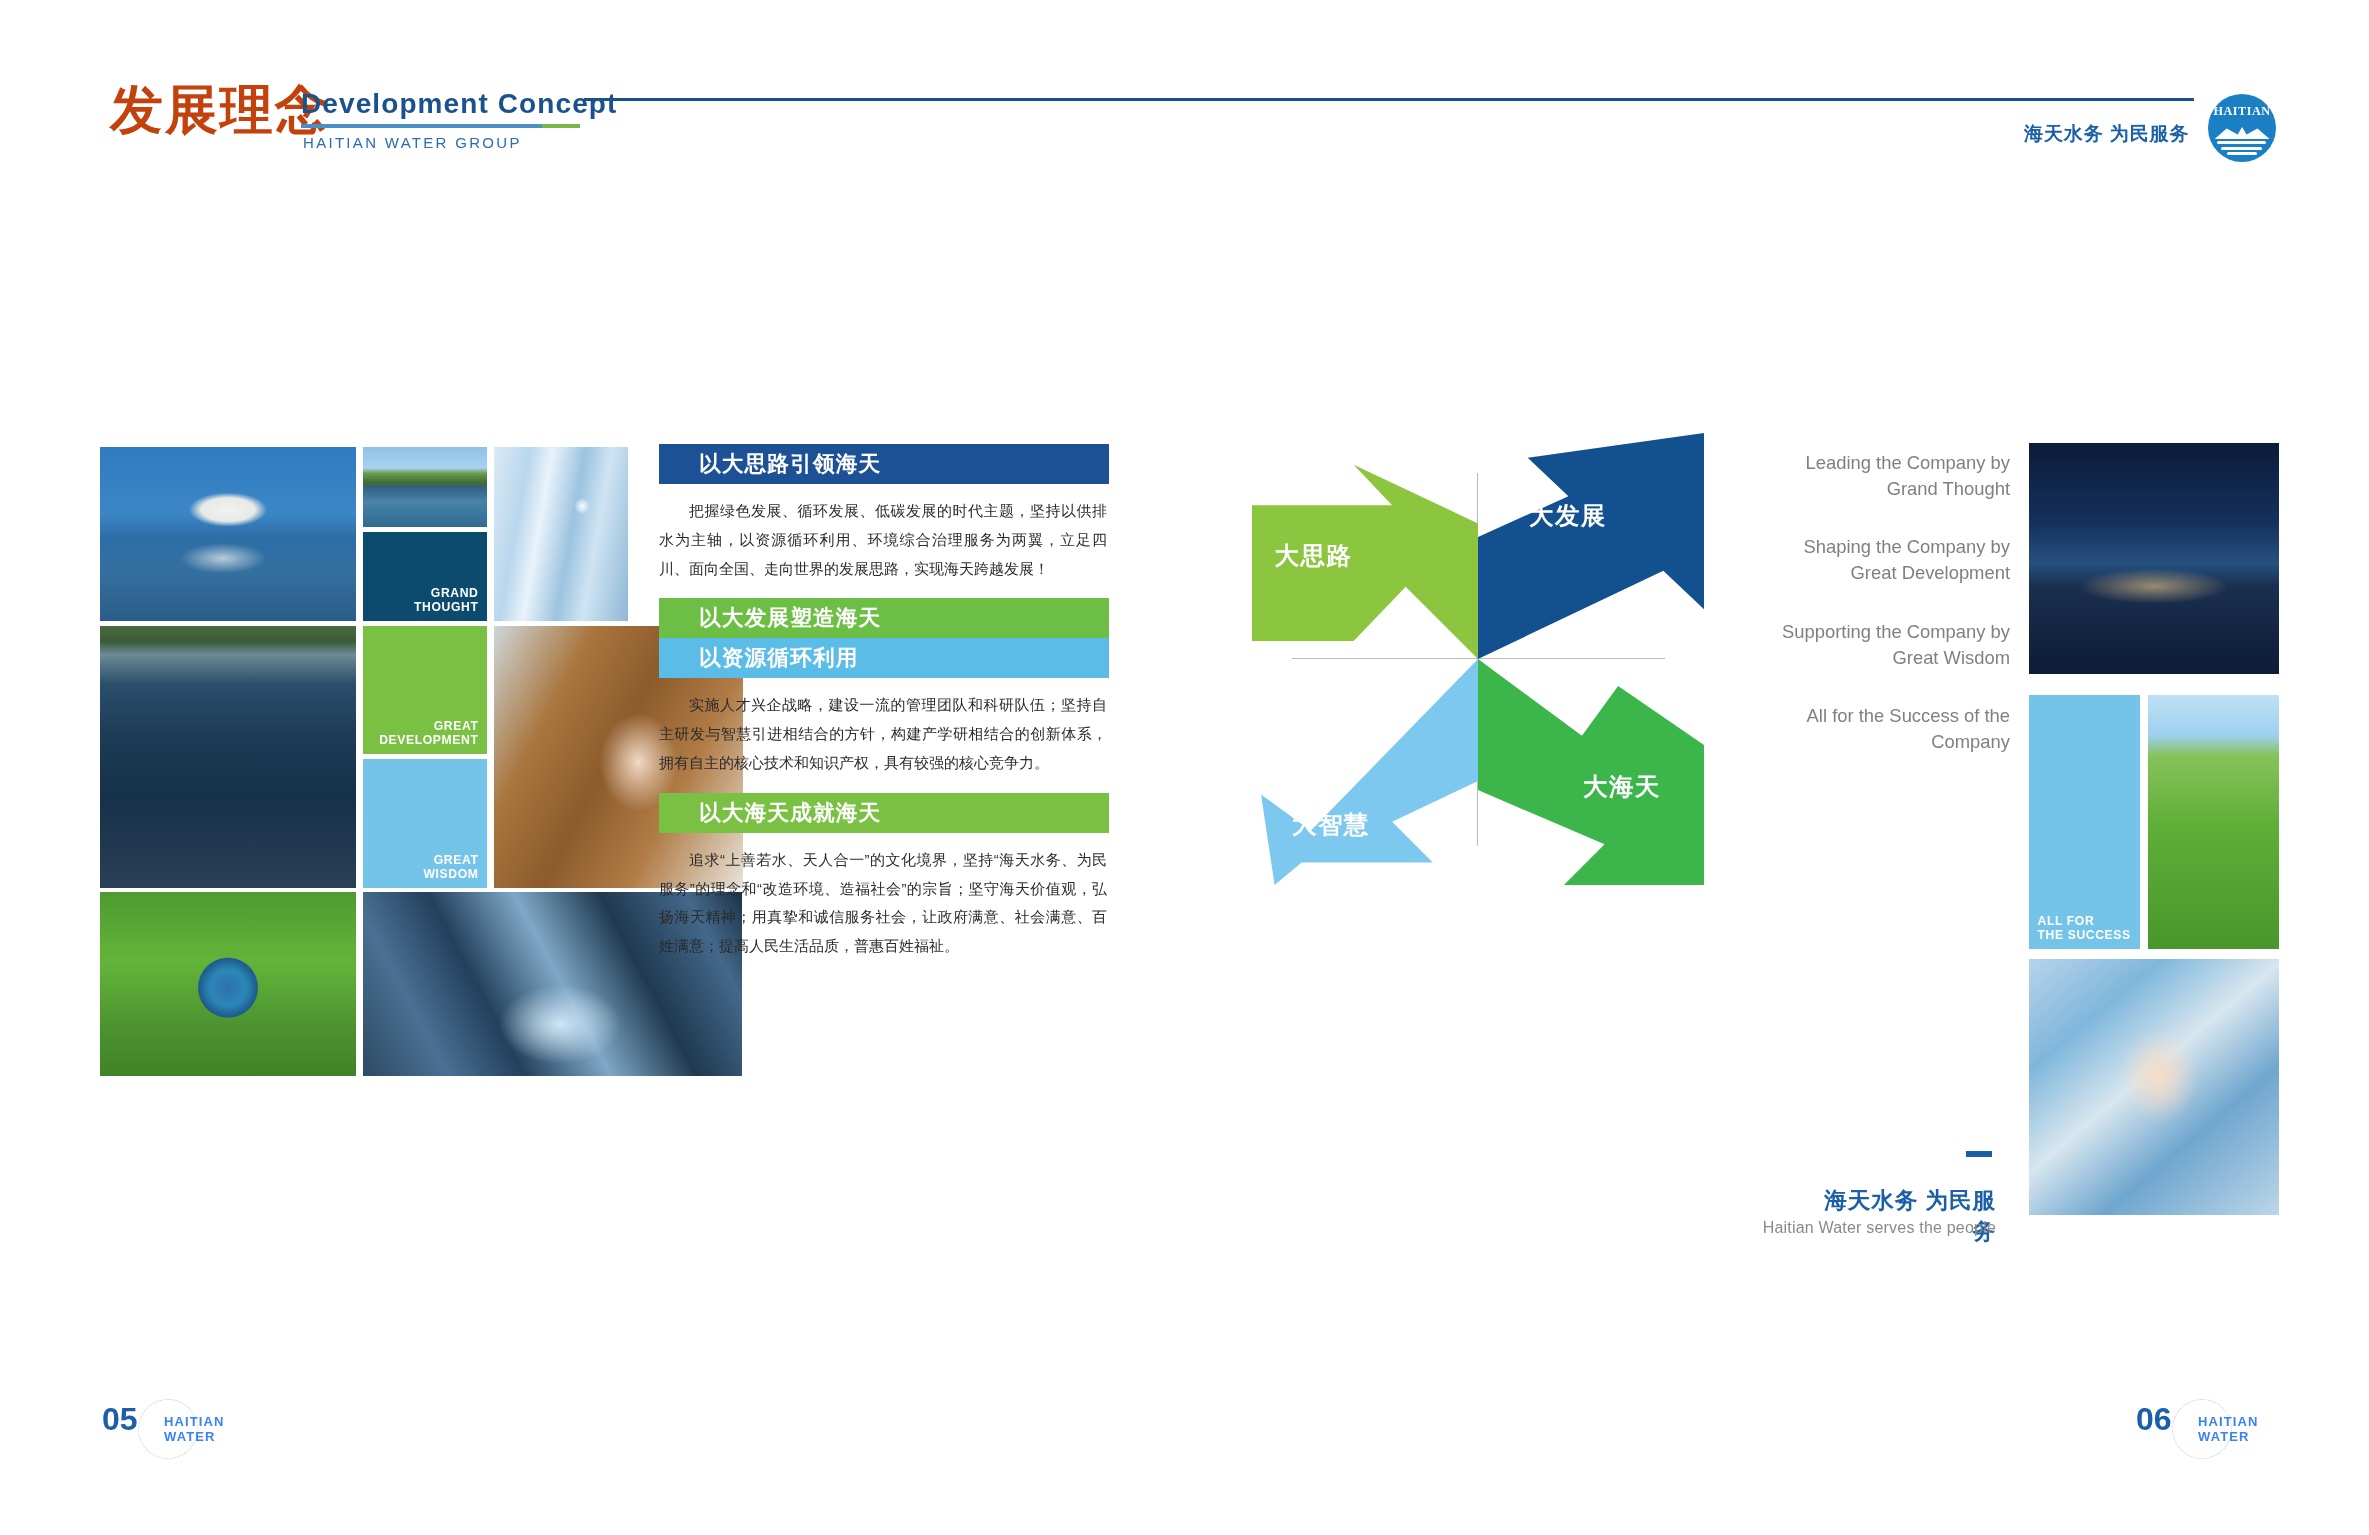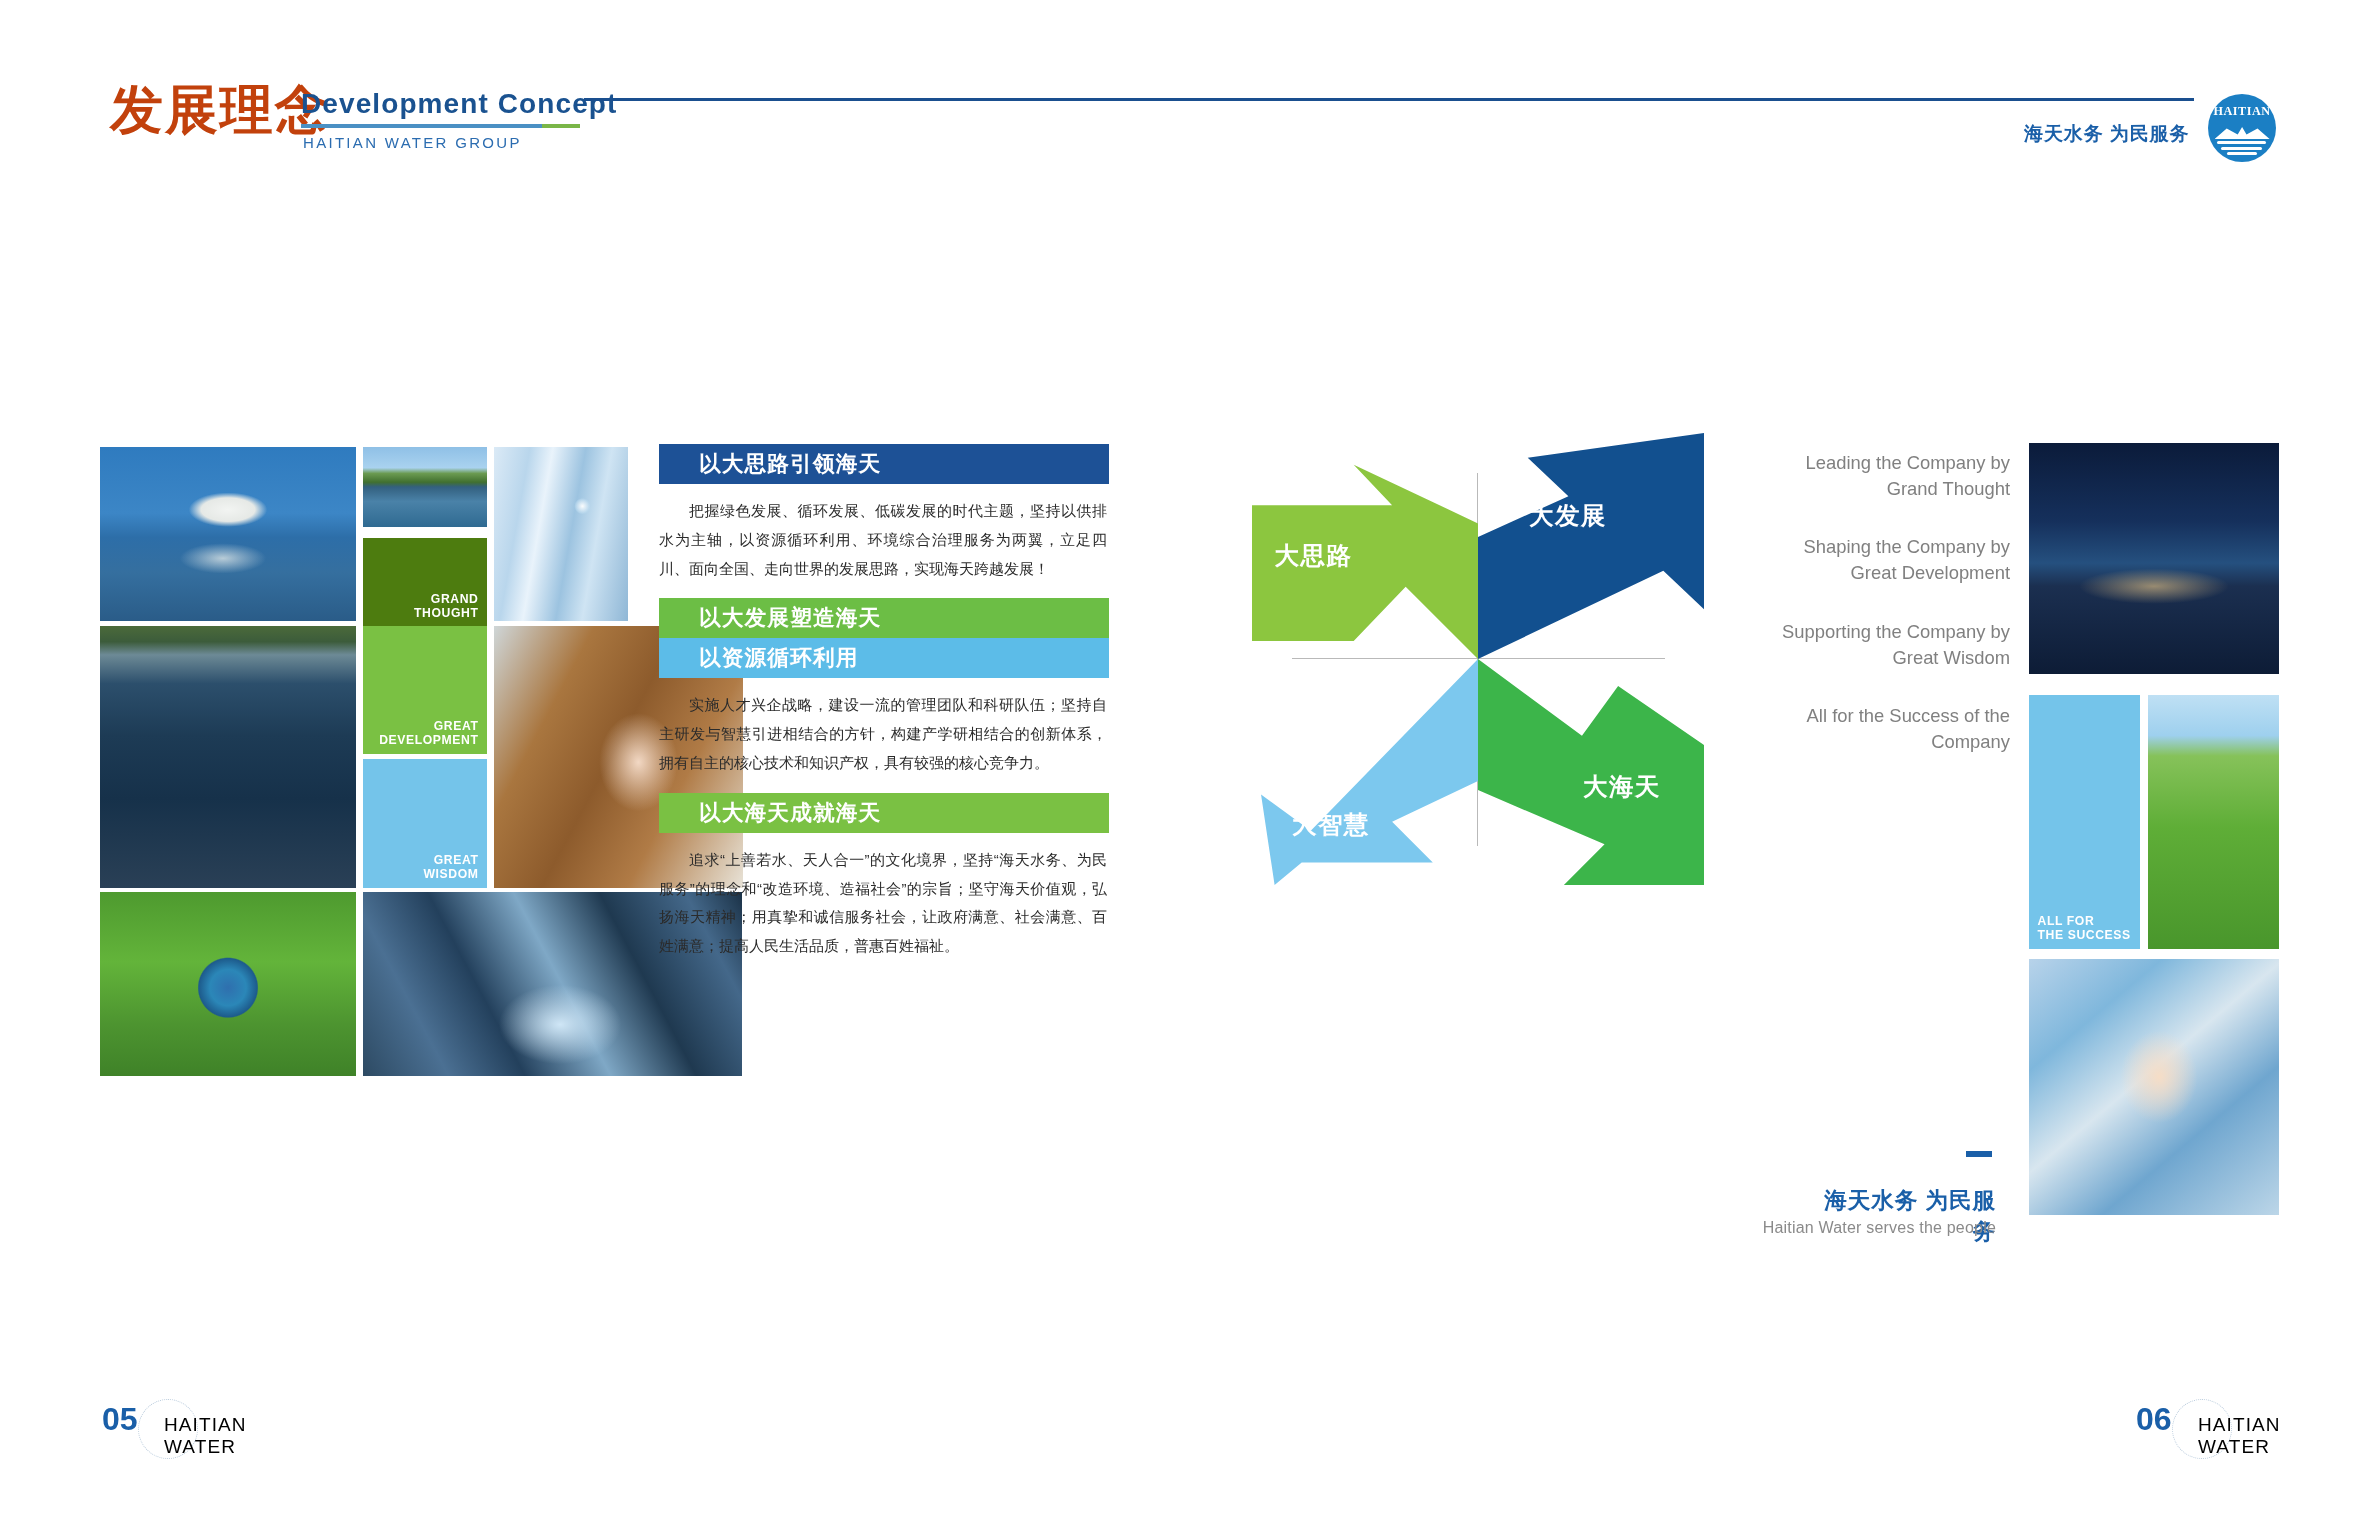--- a/index.html
+++ b/index.html
@@ -66,21 +66,21 @@
   }
   
   .p-heron{left:0;top:0;width:256px;height:174px;
     background:
       radial-gradient(ellipse 56px 24.5px at 50% 36%, #f2f4f2 0%, #e6e9e6 48%, rgba(230,233,230,0) 70%),
       radial-gradient(ellipse 60px 21px at 48% 64%, rgba(236,240,236,.72) 0%, rgba(220,228,232,0) 72%),
       linear-gradient(#2f7bbf 0%, #3c86c6 38%, #2d6ea8 52%, #356f9f 72%, #2a5c88 100%);}
   .p-lake{left:263px;top:0;width:124px;height:80px;
     background:
       linear-gradient(#8fc0e6 0%, #a9d2ef 26%, #6b9b52 33%, #41702f 44%, #33607f 50%, #4a82a8 68%, #2f6a91 100%);}
-  .p-grandthought{left:263px;top:91px;width:124px;height:89px;background:#4d7c0f;}
+  .p-grandthought{left:263px;top:85px;width:124px;height:89px;background:#0c4a6e;}
   .p-drop{left:394px;top:0;width:134px;height:174px;
     background:
       radial-gradient(circle 11.3px at 66% 34%, rgba(255,255,255,.95) 0%, rgba(190,220,240,.6) 60%, rgba(190,220,240,0) 72%),
       linear-gradient(100deg,#dbeaf6 0%,#b9d6ec 22%,#e9f3fb 36%,#9cc3e0 56%,#cfe4f3 72%,#8fb7d6 100%);}
   .p-canal{left:0;top:179px;width:256px;height:262px;
     background:
       linear-gradient(#4b6a3a 0%, #3c5c3b 6%, #6d8a96 11%, #2c4f6c 22%, #1d3b55 42%, #16314a 66%, #2a4056 100%);}
   .p-greatdev{left:263px;top:179px;width:124px;height:128px;background:#7ac143;}
   .p-greatwis{left:263px;top:312px;width:124px;height:129px;background:#74c4ea;}
   .p-woman{left:394px;top:179px;width:249px;height:262px;
@@ -179,21 +179,21 @@
   
   .footer{position:absolute;top:1403px;height:56px;}
   .footer .circ{
     position:absolute;left:36px;top:-3.8px;width:58px;height:58px;border-radius:50%;
     border:0.9px dotted #b9cbdc;
   }
   .footer .num{
     position:absolute;left:0;top:0;font-size:32px;font-weight:bold;color:#1a5fa8;line-height:1;
   }
   .footer .lbl{
-    position:absolute;left:62px;top:11.3px;font-size:19px;color:#000000;letter-spacing:1.1px;
+    position:absolute;left:62px;top:11.3px;font-size:13px;color:#3b82f6;letter-spacing:1.1px;font-weight:bold;
   }
   #footer-left{left:102px;}
   #footer-right{left:2136px;}
 </style>
 </head>
 <body>
 
 <div class="abs" id="header-title-cn">发展理念</div>
 <div class="abs" id="header-title-en">Development Concept</div>
 <div class="abs" id="header-underline-blue"></div>

